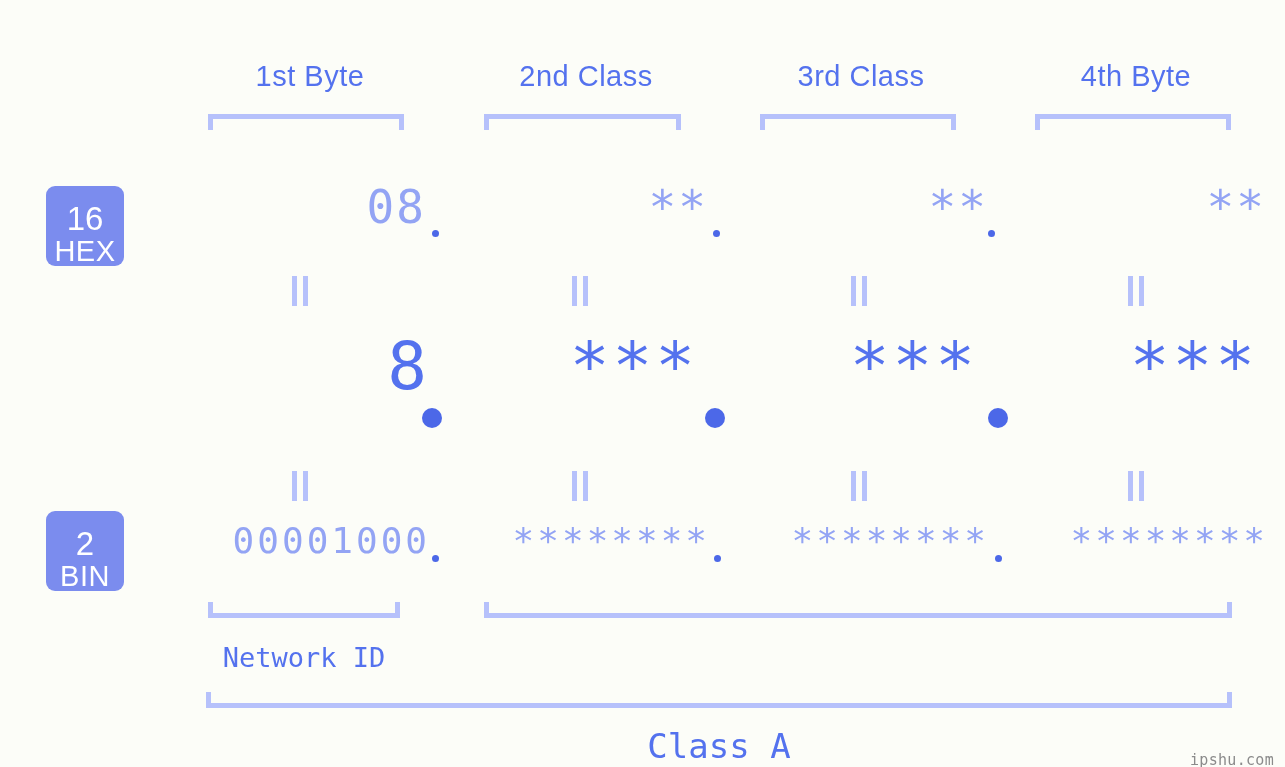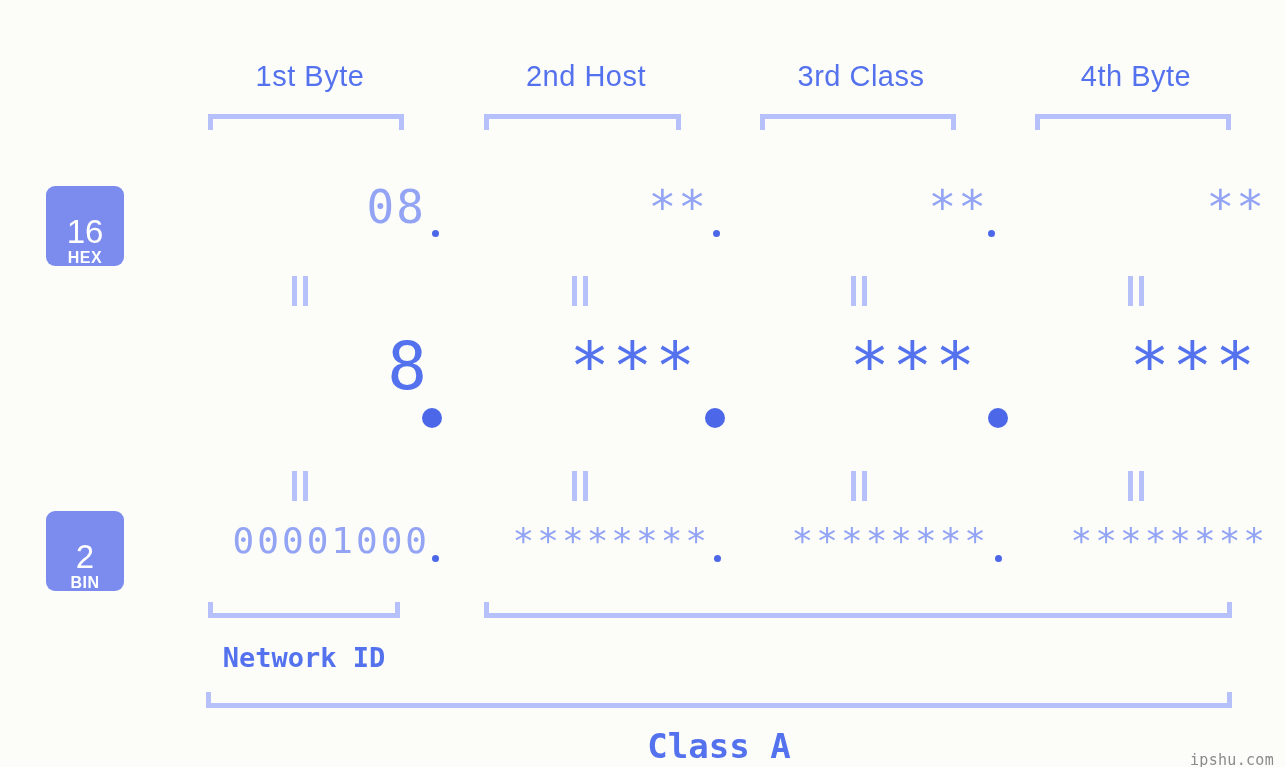--- a/index.html
+++ b/index.html
@@ -67,22 +67,22 @@
     font-family: "Liberation Sans", sans-serif;
     line-height: 1;
   }
   .badge .num {
     font-size: 33px;
     font-weight: 400;
     letter-spacing: 0px;
     margin-bottom: 2px;
   }
   .badge .unit {
-    font-size: 16px;
-    font-weight: 700;
+    font-size: 29px;
+    font-weight: 400;
     letter-spacing: .5px;
   }
 
   
   .cell {
     position: absolute;
     width: 260px;
     text-align: right;
     white-space: nowrap;
     font-family: "DejaVu Sans Mono", monospace;
@@ -122,21 +122,20 @@
   .eq::before { left: 3px; }
   .eq::after  { left: 14px; }
 
   
   .sec-label {
     position: absolute;
     text-align: center;
     white-space: nowrap;
     font-family: "DejaVu Sans Mono", monospace;
     color: #5472ee;
-    font-weight: bold;
   }
   .sec-id    { font-size: 27px; top: 612px; }
   .sec-class { font-size: 34px; top: 696px; }
 
   
   .watermark {
     position: absolute;
     right: 11px;
     bottom: 28px;
     font-family: "DejaVu Sans Mono", monospace;
@@ -144,21 +143,21 @@
     color: #8b8b8b;
     letter-spacing: .3px;
   }
 </style>
 </head>
 <body>
 
 <div id="stage">
 
   <div class="byte-label" style="left:180px;">1st Byte</div>
-  <div class="byte-label" style="left:456px;">2nd Host</div>
+  <div class="byte-label" style="left:456px;">2nd Class</div>
   <div class="byte-label" style="left:731px;">3rd Class</div>
   <div class="byte-label" style="left:1006px;">4th Byte</div>
 
   <div class="bracket-top" style="left:208px;  top:84px; width:196px;"></div>
   <div class="bracket-top" style="left:484px;  top:84px; width:197px;"></div>
   <div class="bracket-top" style="left:760px;  top:84px; width:196px;"></div>
   <div class="bracket-top" style="left:1035px; top:84px; width:196px;"></div>
 
   <div class="badge" style="top:156px;">
     <span class="num">16</span>

